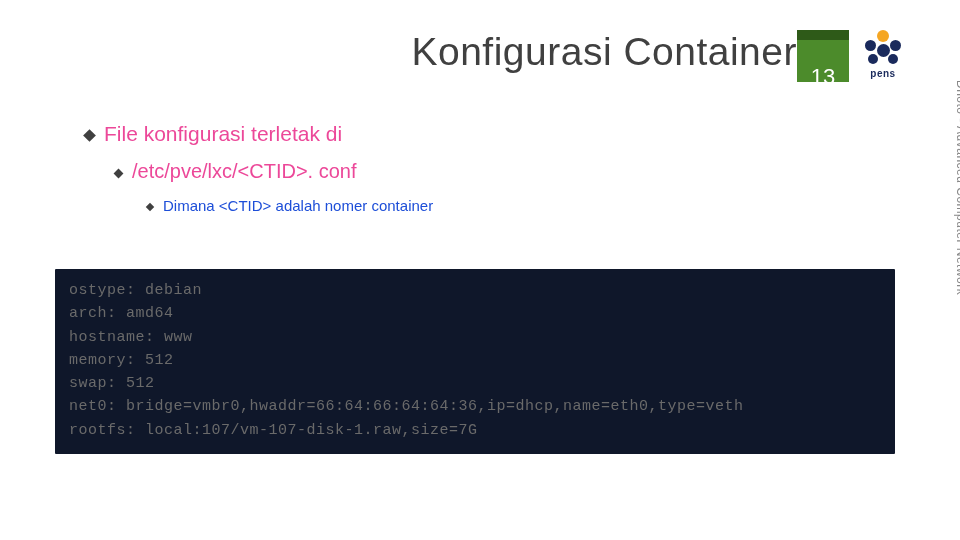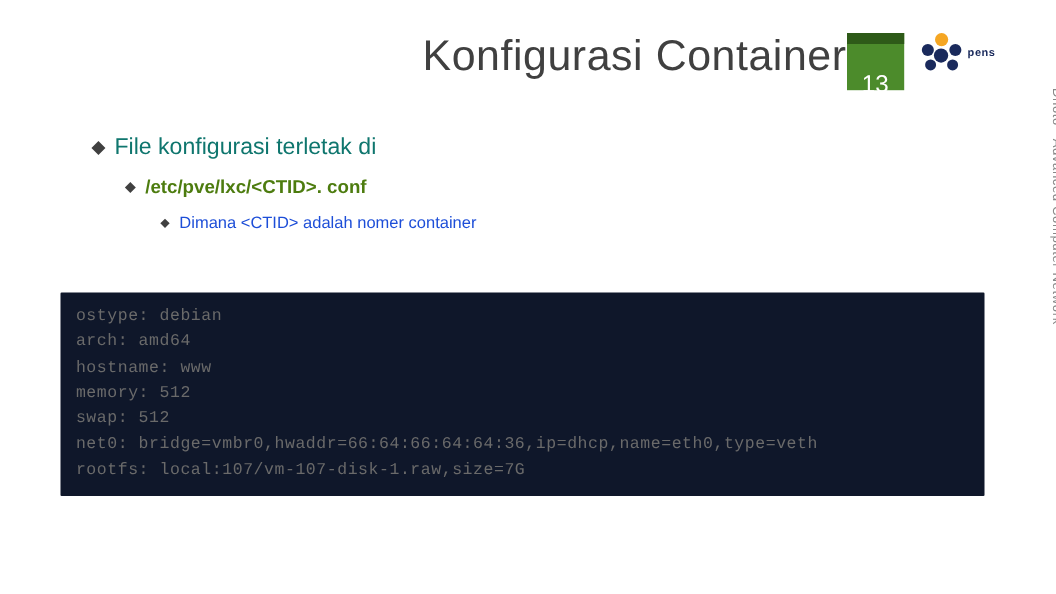--- a/index.html
+++ b/index.html
@@ -44,21 +44,21 @@
     justify-content: center;
   }
   .pagebox span {
     color: #fff;
     font-size: 22px;
     font-weight: 400;
     margin-top: 32px;
   }
   .logo {
     display: flex;
-    flex-direction: row;
+    flex-direction: column;
     align-items: center;
     gap: 2px;
   }
   .logo-shape {
     width: 44px;
     height: 36px;
     position: relative;
   }
   .blob { position: absolute; border-radius: 50%; }
   .b-top { width: 12px; height: 12px; background: #f5a623; top: 0; left: 16px; }
@@ -100,22 +100,22 @@
     width: 9px;
     height: 9px;
     transform: rotate(45deg);
     flex-shrink: 0;
     position: relative;
     top: -1px;
   }
   .dia.solid { background: #404040; }
   .dia.small { width: 7px; height: 7px; background: #404040; }
   .dia.tiny  { width: 6px; height: 6px; background: #404040; }
-  .t1 { font-size: 21px; color: #0f766e; }
-  .t2 { font-size: 17px; color: #4d7c0f; font-weight: bold; }
+  .t1 { font-size: 21px; color: #ec4899; }
+  .t2 { font-size: 20px; color: #ec4899; font-weight: normal; }
   .t3 { font-size: 15px; color: #1d4ed8; }
   .codebox {
     margin-top: 55px;
     margin-left: 0;
     margin-right: 10px;
     background: #0f172a;
     padding: 10px 14px 12px 14px;
     font-family: "Consolas", "Courier New", monospace;
     font-size: 15px;
     color: #6a6a6a;

